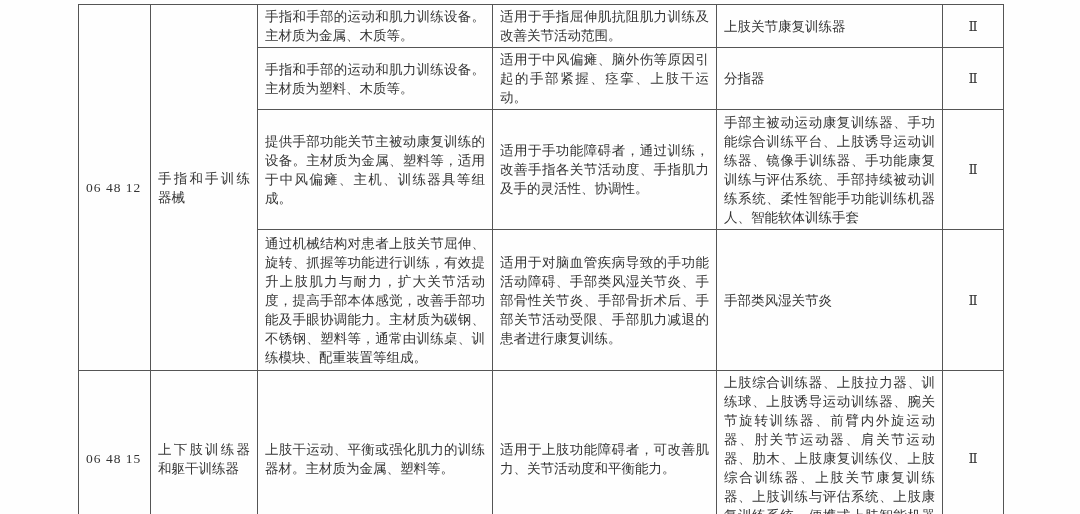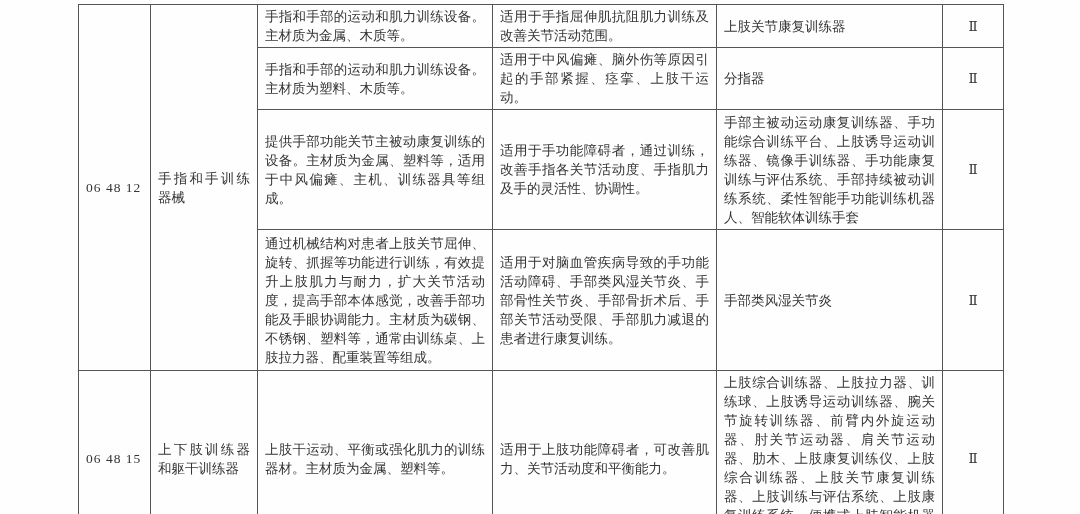--- a/index.html
+++ b/index.html
@@ -85,21 +85,21 @@
         <td class="c-prod">分指器</td>
         <td class="c-class">Ⅱ</td>
       </tr>
       <tr class="r3">
         <td class="c-desc">提供手部功能关节主被动康复训练的设备。主材质为金属、塑料等，适用于中风偏瘫、主机、训练器具等组成。</td>
         <td class="c-use">适用于手功能障碍者，通过训练，改善手指各关节活动度、手指肌力及手的灵活性、协调性。</td>
         <td class="c-prod">手部主被动运动康复训练器、手功能综合训练平台、上肢诱导运动训练器、镜像手训练器、手功能康复训练与评估系统、手部持续被动训练系统、柔性智能手功能训练机器人、智能软体训练手套</td>
         <td class="c-class">Ⅱ</td>
       </tr>
       <tr class="r4">
-        <td class="c-desc">通过机械结构对患者上肢关节屈伸、旋转、抓握等功能进行训练，有效提升上肢肌力与耐力，扩大关节活动度，提高手部本体感觉，改善手部功能及手眼协调能力。主材质为碳钢、不锈钢、塑料等，通常由训练桌、上肢拉力器、配重装置等组成。</td>
+        <td class="c-desc">通过机械结构对患者上肢关节屈伸、旋转、抓握等功能进行训练，有效提升上肢肌力与耐力，扩大关节活动度，提高手部本体感觉，改善手部功能及手眼协调能力。主材质为碳钢、不锈钢、塑料等，通常由训练桌、训练模块、配重装置等组成。</td>
         <td class="c-use">适用于对脑血管疾病导致的手功能活动障碍、手部类风湿关节炎、手部骨性关节炎、手部骨折术后、手部关节活动受限、手部肌力减退的患者进行康复训练。</td>
         <td class="c-prod">手部类风湿关节炎</td>
         <td class="c-class">Ⅱ</td>
       </tr>
       <tr class="r5">
         <td class="c-code">06 48 15</td>
         <td class="c-cat">上下肢训练器和躯干训练器</td>
         <td class="c-desc">上肢干运动、平衡或强化肌力的训练器材。主材质为金属、塑料等。</td>
         <td class="c-use">适用于上肢功能障碍者，可改善肌力、关节活动度和平衡能力。</td>
         <td class="c-prod">上肢综合训练器、上肢拉力器、训练球、上肢诱导运动训练器、腕关节旋转训练器、前臂内外旋运动器、肘关节运动器、肩关节运动器、肋木、上肢康复训练仪、上肢综合训练器、上肢关节康复训练器、上肢训练与评估系统、上肢康复训练系统、便携式上肢智能机器人</td>

